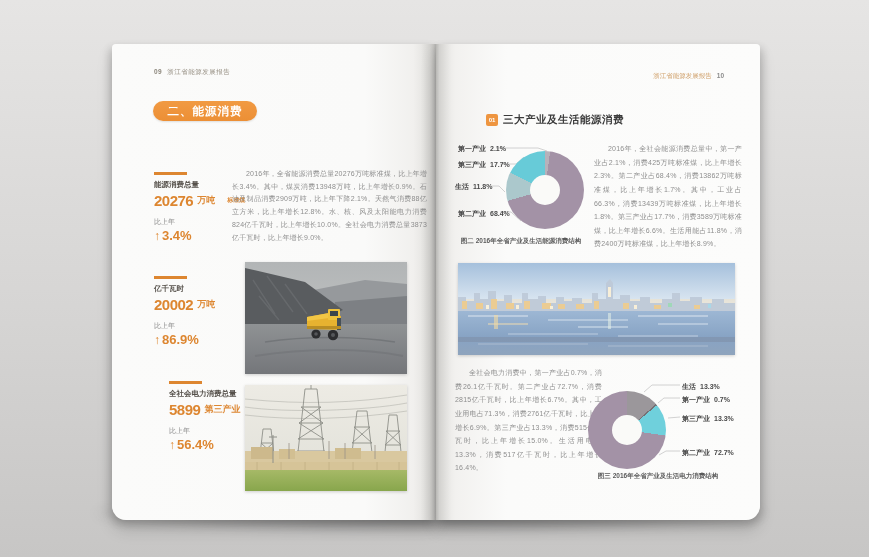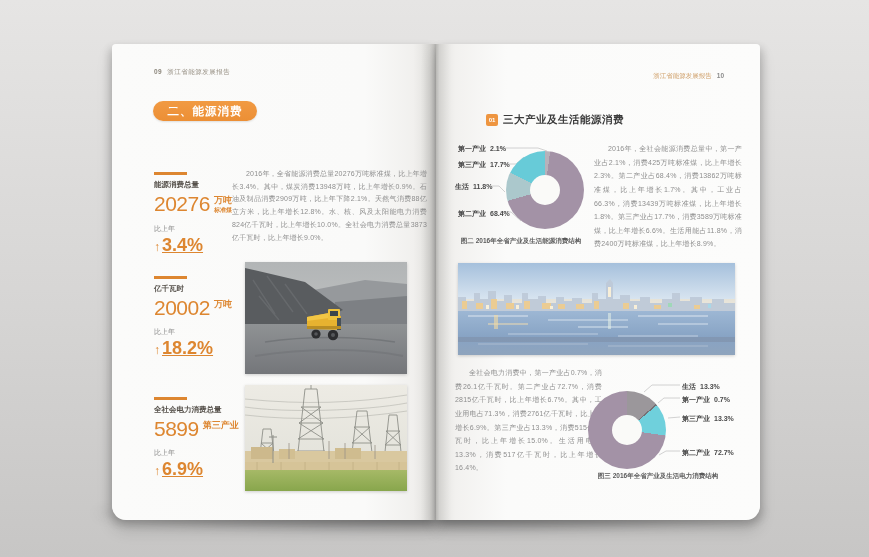--- a/index.html
+++ b/index.html
@@ -37,28 +37,28 @@
   .section-badge{
     position:absolute;left:41px;top:57px;width:104px;height:20px;
     background:linear-gradient(180deg,#f19a43,#ec8f35);border-radius:10px;
     color:#fff;font-weight:bold;font-size:11.5px;line-height:20px;text-align:center;letter-spacing:1px;
     box-shadow:0 1px 2px rgba(0,0,0,.12);
   }
   .stat{position:absolute;left:42px;width:90px;}
   .stat-bar{width:33px;height:3px;background:#dd8630;margin-bottom:5px;}
   .stat-label{font-size:7.5px;font-weight:bold;color:#55504a;white-space:nowrap;}
   .value-row{display:flex;align-items:flex-start;gap:4px;margin-top:3px;}
-  .stat-value{font-size:21px;font-weight:normal;color:#dd8630;line-height:1;letter-spacing:-.5px;}
-  .unit-stack{display:flex;flex-direction:column;margin-top:3px;}
+  .stat-value{font-size:15px;font-weight:bold;color:#dd8630;line-height:1;letter-spacing:-.5px;}
+  .unit-stack{display:flex;flex-direction:row;margin-top:3px;gap:12px;}
   .unit-main{font-size:9px;font-weight:bold;color:#dd8630;line-height:1.1;white-space:nowrap;}
   .unit-sub{font-size:6px;font-weight:bold;color:#dd8630;white-space:nowrap;}
   .delta-label{font-size:7px;color:#8a8a8a;margin-top:9px;}
   .delta-row{display:flex;align-items:baseline;gap:2px;margin-top:1px;}
   .delta-arrow{font-size:12px;font-weight:bold;color:#dd8630;}
-  .delta-val{font-size:18px;font-weight:bold;color:#dd8630;text-decoration:underline;}
+  .delta-val{font-size:13px;font-weight:bold;color:#dd8630;}
   .para{
     position:absolute;font-size:7px;color:#8e8e8e;line-height:1.82;
     text-align:justify;text-indent:14px;letter-spacing:.2px;
   }
   .para-left{left:120px;top:124px;width:195px;}
   .photo{position:absolute;box-shadow:0 1px 3px rgba(0,0,0,.18);overflow:hidden;background:#ddd;}
   .photo svg{display:block;}
   #coal-photo{left:133px;top:218px;width:162px;height:112px;}
   #power-photo{left:133px;top:341px;width:162px;height:106px;}
   
@@ -120,21 +120,21 @@
       <div class="stat-label">亿千瓦时</div>
       <div class="value-row">
         <span class="stat-value">20002</span>
         <span class="unit-stack">
             <span class="unit-main">万吨</span>
           </span>
       </div>
       <div class="delta-label">比上年</div>
       <div class="delta-row">
         <span class="delta-arrow">↑</span>
-        <span class="delta-val">18.2%</span>
+        <span class="delta-val">86.9%</span>
       </div>
     </div>
 
     <div class="photo" id="coal-photo">
       <svg width="162" height="112" viewBox="0 0 162 112">
         <defs>
           <linearGradient id="coalSky" x1="0" y1="0" x2="0" y2="1">
             <stop offset="0" stop-color="#b2b5b6"></stop>
               <stop offset="1" stop-color="#c9cbca"></stop>
           </linearGradient>
@@ -160,33 +160,33 @@
           <polygon points="62,55 84,51 96,54 96,68 62,67" fill="#e7b230"></polygon>
           <polygon points="62,55 84,51 84,56 62,59" fill="#f2c645"></polygon>
           <rect x="83" y="47" width="12" height="11" rx="1" fill="#efc23c"></rect>
           <rect x="85" y="49" width="8" height="5" fill="#3c454c"></rect>
           <rect x="92" y="56" width="4" height="12" fill="#465058"></rect>
           <rect x="62" y="64" width="34" height="3" fill="#b98d24"></rect>
         </g>
       </svg>
     </div>
 
-    <div class="stat" style="top:353px;">
+    <div class="stat" style="top:337px;margin-left:15px;">
       <div class="stat-bar"></div>
       <div class="stat-label">全社会电力消费总量</div>
       <div class="value-row">
         <span class="stat-value">5899</span>
         <span class="unit-stack">
             <span class="unit-main">第三产业</span>
           </span>
       </div>
       <div class="delta-label">比上年</div>
       <div class="delta-row">
         <span class="delta-arrow">↑</span>
-        <span class="delta-val">6.9%</span>
+        <span class="delta-val">56.4%</span>
       </div>
     </div>
 
     <div class="photo" id="power-photo">
       <svg width="162" height="106" viewBox="0 0 162 106">
         <defs>
           <linearGradient id="pSky" x1="0" y1="0" x2="0" y2="1">
             <stop offset="0" stop-color="#edebe4"></stop>
               <stop offset="1" stop-color="#e0e0d8"></stop>
           </linearGradient>

